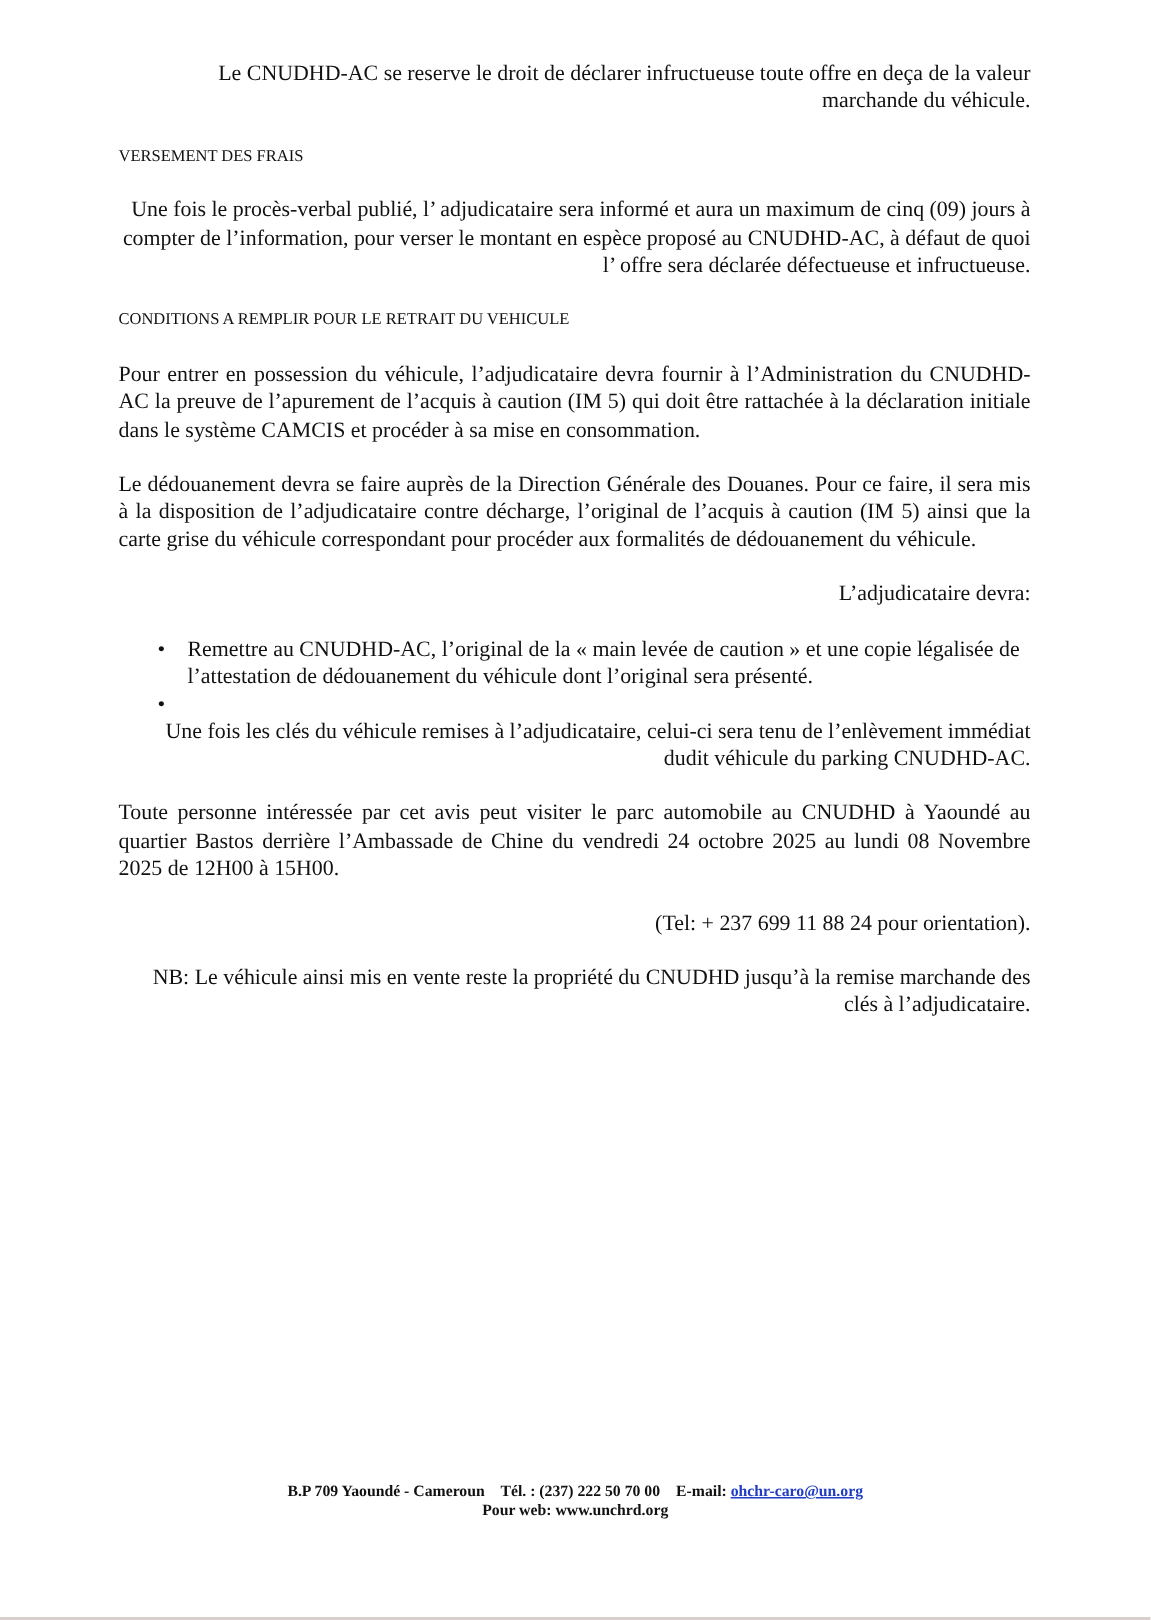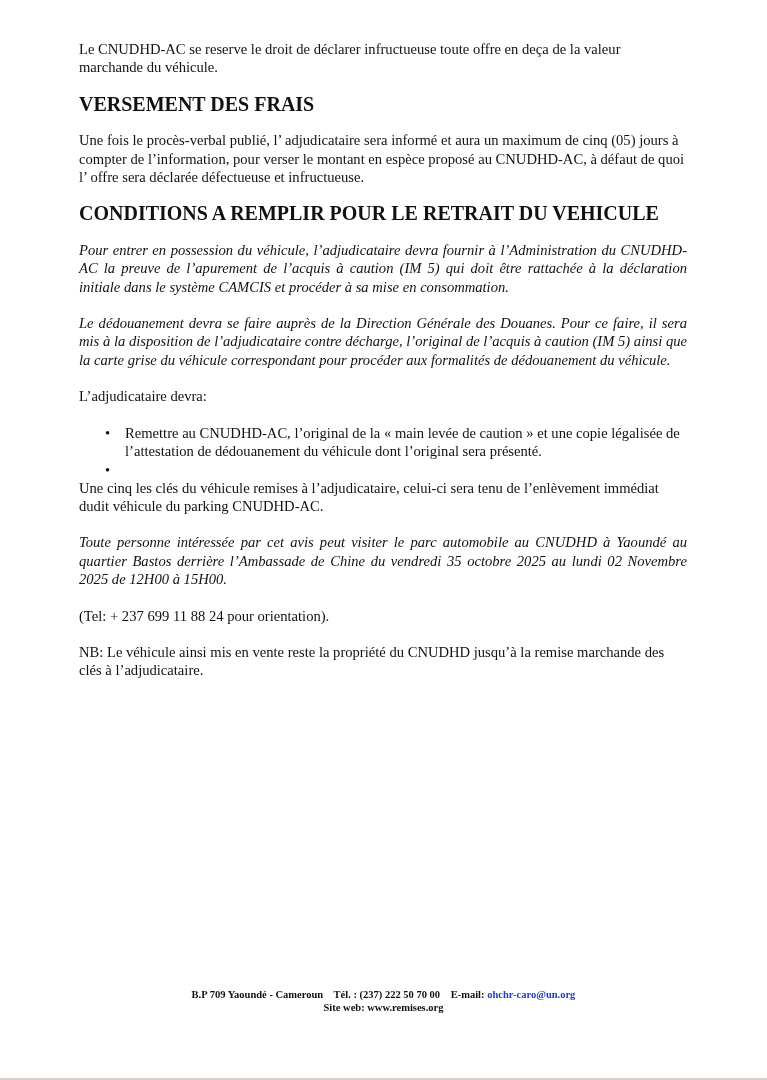--- a/index.html
+++ b/index.html
@@ -18,29 +18,28 @@
     .page {
       position: absolute;
       left: 79px;
       top: 40px;
       width: 608px;
       font-size: 14.6px;
       line-height: 18.4px;
     }
     .para {
       margin: 0 0 18px 0;
-      text-align: left;
+      text-align: right;
     }
     .para.justify {
       text-align: justify;
-      font-style: italic;
     }
     .heading {
-      font-weight: bold;
-      font-size: 20px;
+      font-weight: normal;
+      font-size: 11px;
       margin: 0 0 18px 0;
       letter-spacing: 0;
     }
     .bullets {
       list-style: none;
       margin: 0 0 18px 0;
       padding: 0;
     }
     .bullet-item {
       position: relative;
@@ -60,69 +59,70 @@
       font-weight: bold;
       font-size: 10.5px;
       line-height: 13px;
     }
     .footer .gap {
       display: inline-block;
       width: 8px;
     }
     .footer a {
       color: #1f3cc4;
+      text-decoration: underline;
       margin-top: 20px;
     }
     .bottom-line {
       position: absolute;
       left: 0;
       bottom: 0;
       width: 767px;
       height: 2px;
       background: #d9cfcf;
     }
   </style>
 </head>
 <body>
 
 <div class="page">
   <p class="para">Le CNUDHD-AC se reserve le droit de déclarer infructueuse toute offre en deça de la valeur marchande du véhicule.</p>
 
   <div>
     <h2 class="heading">VERSEMENT DES FRAIS</h2>
-    <p class="para">Une fois le procès-verbal publié, l’ adjudicataire sera informé et aura un maximum de cinq (05) jours à compter de l’information, pour verser le montant en espèce proposé au CNUDHD-AC, à défaut de quoi l’ offre sera déclarée défectueuse et infructueuse.</p>
+    <p class="para">Une fois le procès-verbal publié, l’ adjudicataire sera informé et aura un maximum de cinq (09) jours à compter de l’information, pour verser le montant en espèce proposé au CNUDHD-AC, à défaut de quoi l’ offre sera déclarée défectueuse et infructueuse.</p>
   </div>
 
   <div>
     <h2 class="heading">CONDITIONS A REMPLIR POUR LE RETRAIT DU VEHICULE</h2>
     <p class="para justify">Pour entrer en possession du véhicule, l’adjudicataire devra fournir à l’Administration du CNUDHD-AC la preuve de l’apurement de l’acquis à caution (IM 5) qui doit être rattachée à la déclaration initiale dans le système CAMCIS et procéder à sa mise en consommation.</p>
     <p class="para justify">Le dédouanement devra se faire auprès de la Direction Générale des Douanes. Pour ce faire, il sera mis à la disposition de l’adjudicataire contre décharge, l’original de l’acquis à caution (IM 5) ainsi que la carte grise du véhicule correspondant pour procéder aux formalités de dédouanement du véhicule.</p>
     <p class="para">L’adjudicataire devra:</p>
     <ul class="bullets">
       <li class="bullet-item">
         <span class="dot">•</span>
         <span>Remettre au CNUDHD-AC, l’original de la « main levée de caution » et une copie légalisée de l’attestation de dédouanement du véhicule dont l’original sera présenté.</span>
       </li>
       <li class="bullet-item">
         <span class="dot">•</span>
       </li>
     </ul>
-    <p class="para">Une cinq les clés du véhicule remises à l’adjudicataire, celui-ci sera tenu de l’enlèvement immédiat dudit véhicule du parking CNUDHD-AC.</p>
+    <p class="para">Une fois les clés du véhicule remises à l’adjudicataire, celui-ci sera tenu de l’enlèvement immédiat dudit véhicule du parking CNUDHD-AC.</p>
   </div>
 
   <div>
-    <p class="para justify">Toute personne intéressée par cet avis peut visiter le parc automobile au CNUDHD à Yaoundé au quartier Bastos derrière l’Ambassade de Chine du vendredi 35 octobre 2025 au lundi 02 Novembre 2025 de 12H00 à 15H00.</p>
+    <p class="para justify">Toute personne intéressée par cet avis peut visiter le parc automobile au CNUDHD à Yaoundé au quartier Bastos derrière l’Ambassade de Chine du vendredi 24 octobre 2025 au lundi 08 Novembre 2025 de 12H00 à 15H00.</p>
     <p class="para">(Tel: + 237 699 11 88 24 pour orientation).</p>
     <p class="para">NB: Le véhicule ainsi mis en vente reste la propriété du CNUDHD jusqu’à la remise marchande des clés à l’adjudicataire.</p>
   </div>
 </div>
 
 <div class="footer">
   <div>
     <span>B.P 709 Yaoundé - Cameroun</span><span class="gap"></span>
     <span>Tél. : (237) 222 50 70 00</span><span class="gap"></span>
     <span>E-mail:</span>
     <a>ohchr-caro@un.org</a>
   </div>
-  <div>Site web: www.remises.org</div>
+  <div>Pour web: www.unchrd.org</div>
 </div>
 
 <div class="bottom-line"></div>
 
 </body></html>

